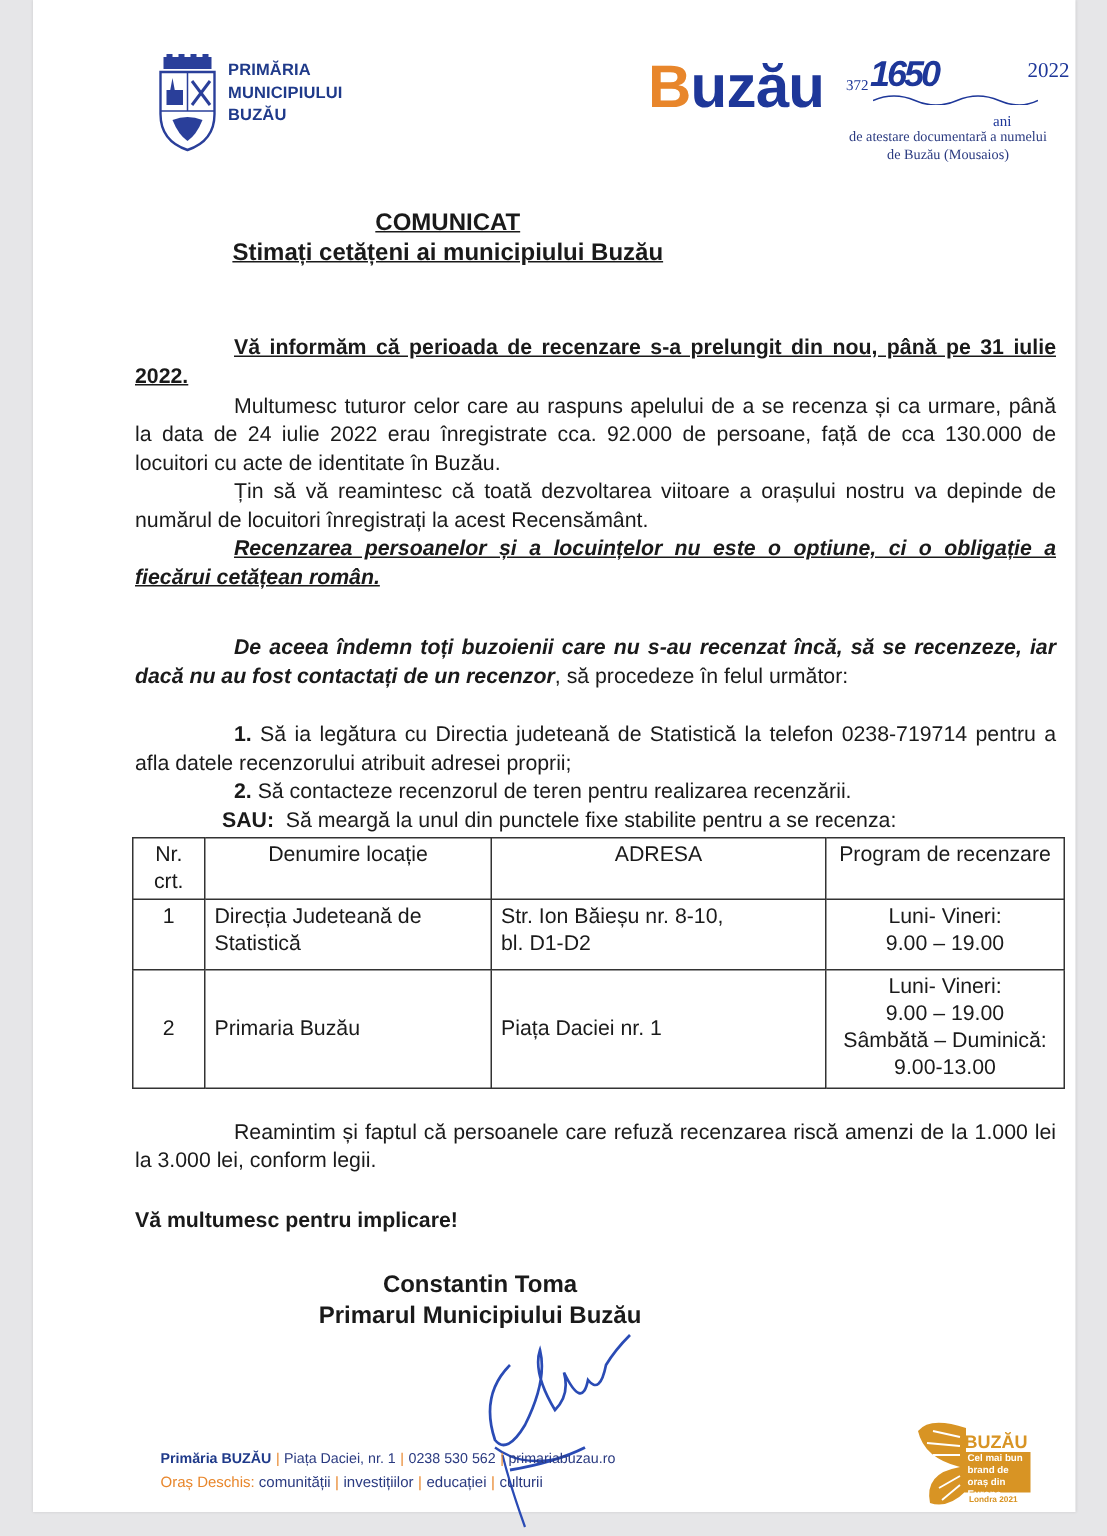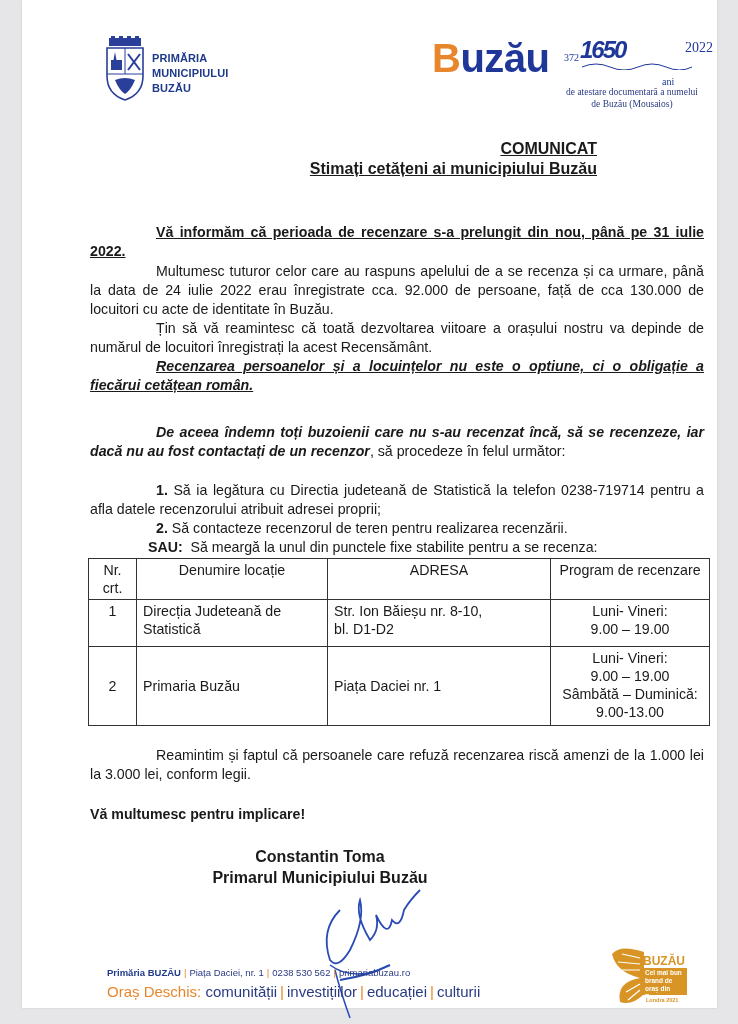--- a/index.html
+++ b/index.html
@@ -12,37 +12,37 @@
     }
     .page {
       position: absolute; left: 22px; top: 0; width: 695px; height: 1008px;
       background: #ffffff;
       box-shadow: 0 0 2px rgba(0,0,0,0.12);
     }
     .abs { position: absolute; }
     
     .crest { left: 105px; top: 36px; width: 40px; height: 66px; }
     .primaria-logo-text {
-      left: 152px; top: 51px; font-size: 11px; line-height: 15px; font-weight: bold;
+      left: 152px; top: 40px; font-size: 11px; line-height: 15px; font-weight: bold;
       color: #1f3a8a; letter-spacing: 0.1px;
     }
     .buzau-logo { left: 432px; top: 36px; width: 282px; height: 78px; }
     .buzau-word {
       position: absolute; left: 0; top: 0; font-size: 40px; font-weight: bold; color: #1e3799; line-height: 44px;
       letter-spacing: -0.5px;
     }
     .buzau-word .b { color: #e8862b; }
     .y372 { position: absolute; left: 132px; top: 16px; font-family: "Liberation Serif", serif; font-size: 10px; color: #1e3799; }
     .y1650 { position: absolute; left: 148px; top: 0px; font-size: 24px; font-weight: bold; color: #1e3799; font-style: italic; letter-spacing: -2px; }
     .y2022 { position: absolute; left: 253px; top: 4px; font-family: "Liberation Serif", serif; font-size: 14px; color: #1e3799; }
     .ani { position: absolute; left: 230px; top: 40px; font-family: "Liberation Serif", serif; font-size: 10px; color: #1e3799; }
     .atestare { position: absolute; left: 120px; top: 50px; width: 160px; text-align: center; font-family: "Liberation Serif", serif; font-size: 9.5px; line-height: 12px; color: #2a3a80; }
     
     .title {
-      left: 0; width: 597px; text-align: right; font-weight: bold; font-size: 16px; text-decoration: underline;
+      left: 0; width: 597px; text-align: center; font-weight: bold; font-size: 16px; text-decoration: underline;
     }
     .title1 { top: 140px; }
     .title2 { top: 160px; }
     
     .para { left: 90px; width: 614px; font-size: 14.2px; line-height: 19px; text-align: justify; }
     .ind { text-indent: 66px; }
     .bu { font-weight: bold; text-decoration: underline; }
     .bi { font-weight: bold; font-style: italic; }
     .biu { font-weight: bold; font-style: italic; text-decoration: underline; }
     .b { font-weight: bold; }
@@ -60,21 +60,21 @@
     .c-adr { width: 210px; }
     .c-prog { text-align: center; }
     .row1 td { height: 42px; }
     .row2 td { height: 74px; }
     .row2 td.mid { vertical-align: middle; }
     
     .sig-name { left: 0; width: 640px; text-align: center; font-weight: bold; font-size: 16px; line-height: 21px; }
     .signature { left: 310px; top: 870px; width: 140px; height: 150px; }
     
     .footer1 { left: 107px; top: 967px; font-size: 9.5px; color: #2a3a80; }
-    .footer2 { left: 107px; top: 983px; font-size: 15px; color: #2a3a80; }
+    .footer2 { left: 107px; top: 983px; font-size: 10px; color: #2a3a80; }
     .footer1 .strong { font-weight: bold; color: #1f3a8a; }
     .sep { color: #e8862b; padding: 0 3px; }
     .oras { color: #e8862b; }
     .butterfly { left: 610px; top: 944px; width: 80px; height: 64px; }
     .bf-title { position: absolute; left: 33px; top: 10px; font-size: 12px; font-weight: bold; color: #d89424; }
     .bf-box { position: absolute; left: 33px; top: 24px; width: 44px; height: 27px; background: #d89424; color: #fff; font-size: 6.5px; line-height: 8px; font-weight: bold; padding: 1px 2px; box-sizing: border-box; }
     .bf-sub { position: absolute; left: 36px; top: 53px; font-size: 5.5px; color: #d89424; font-weight: bold; }
   </style>
 </head>
 <body>

